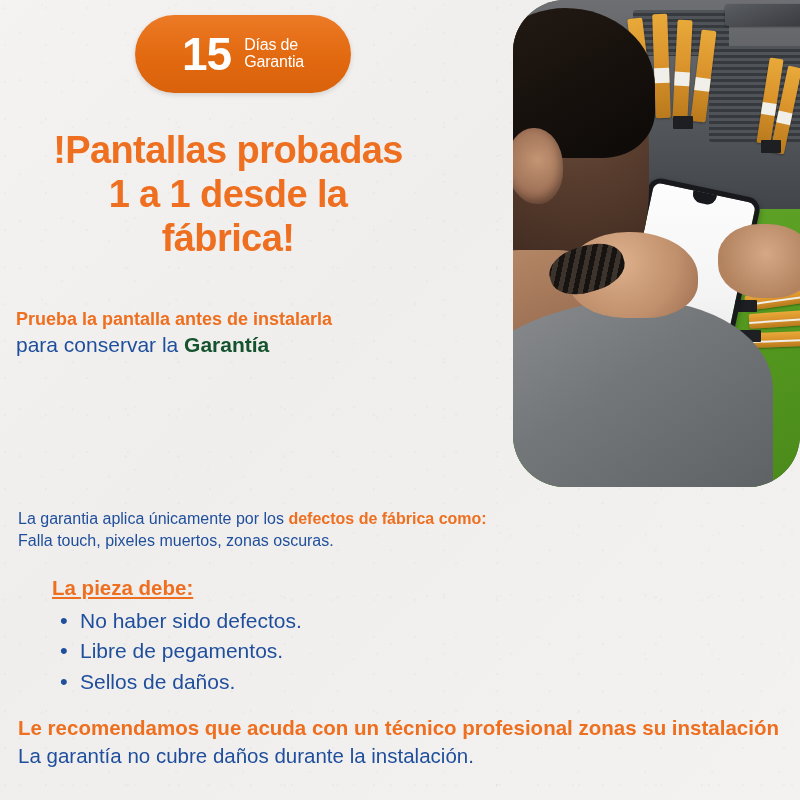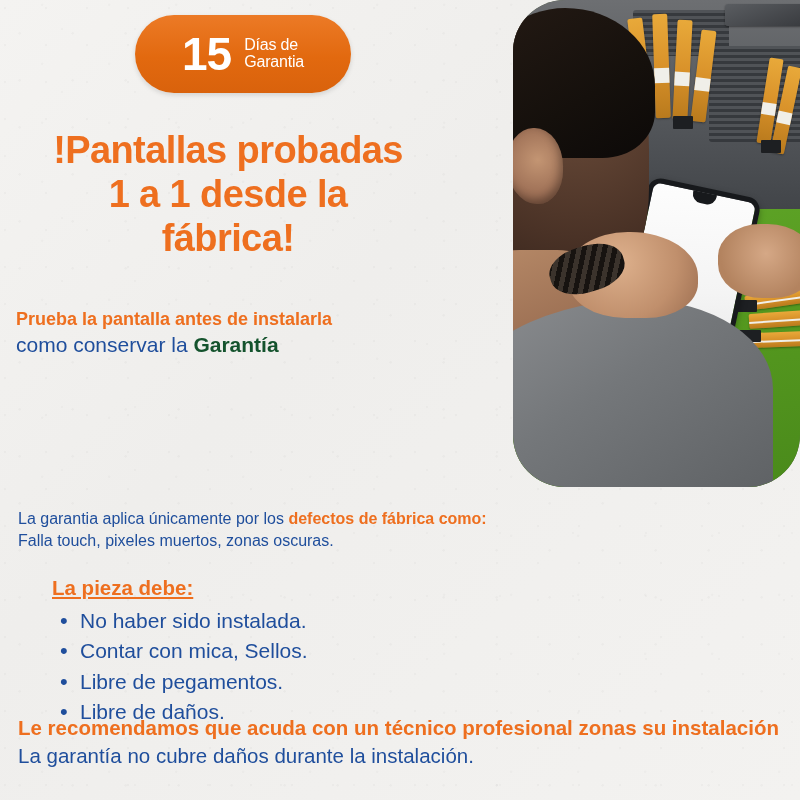--- a/index.html
+++ b/index.html
@@ -242,29 +242,28 @@
 </div>
 
 <div class="headline">
   <span>!Pantallas probadas</span><br>
   <span>1 a 1 desde la</span><br>
   <span>fábrica!</span>
 </div>
 
 <div class="subhead">
   <span class="sub-l1">Prueba la pantalla antes de instalarla</span>
-  <span class="sub-l2"><span>como conservar la </span><b>Garantía</b></span>
+  <span class="sub-l2"><span>para conservar la </span><b>Garantía</b></span>
 </div>
 
 <div class="para">
   <span>La garantia aplica únicamente por los </span><b>defectos de fábrica como:</b><br>
   <span>Falla touch, pixeles muertos, zonas oscuras.</span>
 </div>
 
 <div class="piece-title">La pieza debe:</div>
 <ul class="bullets">
-  <li>No haber sido instalada.</li>
-  <li>Contar con mica, Sellos.</li>
+  <li>No haber sido defectos.</li>
   <li>Libre de pegamentos.</li>
-  <li>Libre de daños.</li>
+  <li>Sellos de daños.</li>
 </ul>
 
 <div class="footer"><b>Le recomendamos que acuda con un técnico profesional zonas su instalación</b><span>  La garantía no cubre daños durante la instalación.</span></div>
 
 </body></html>

